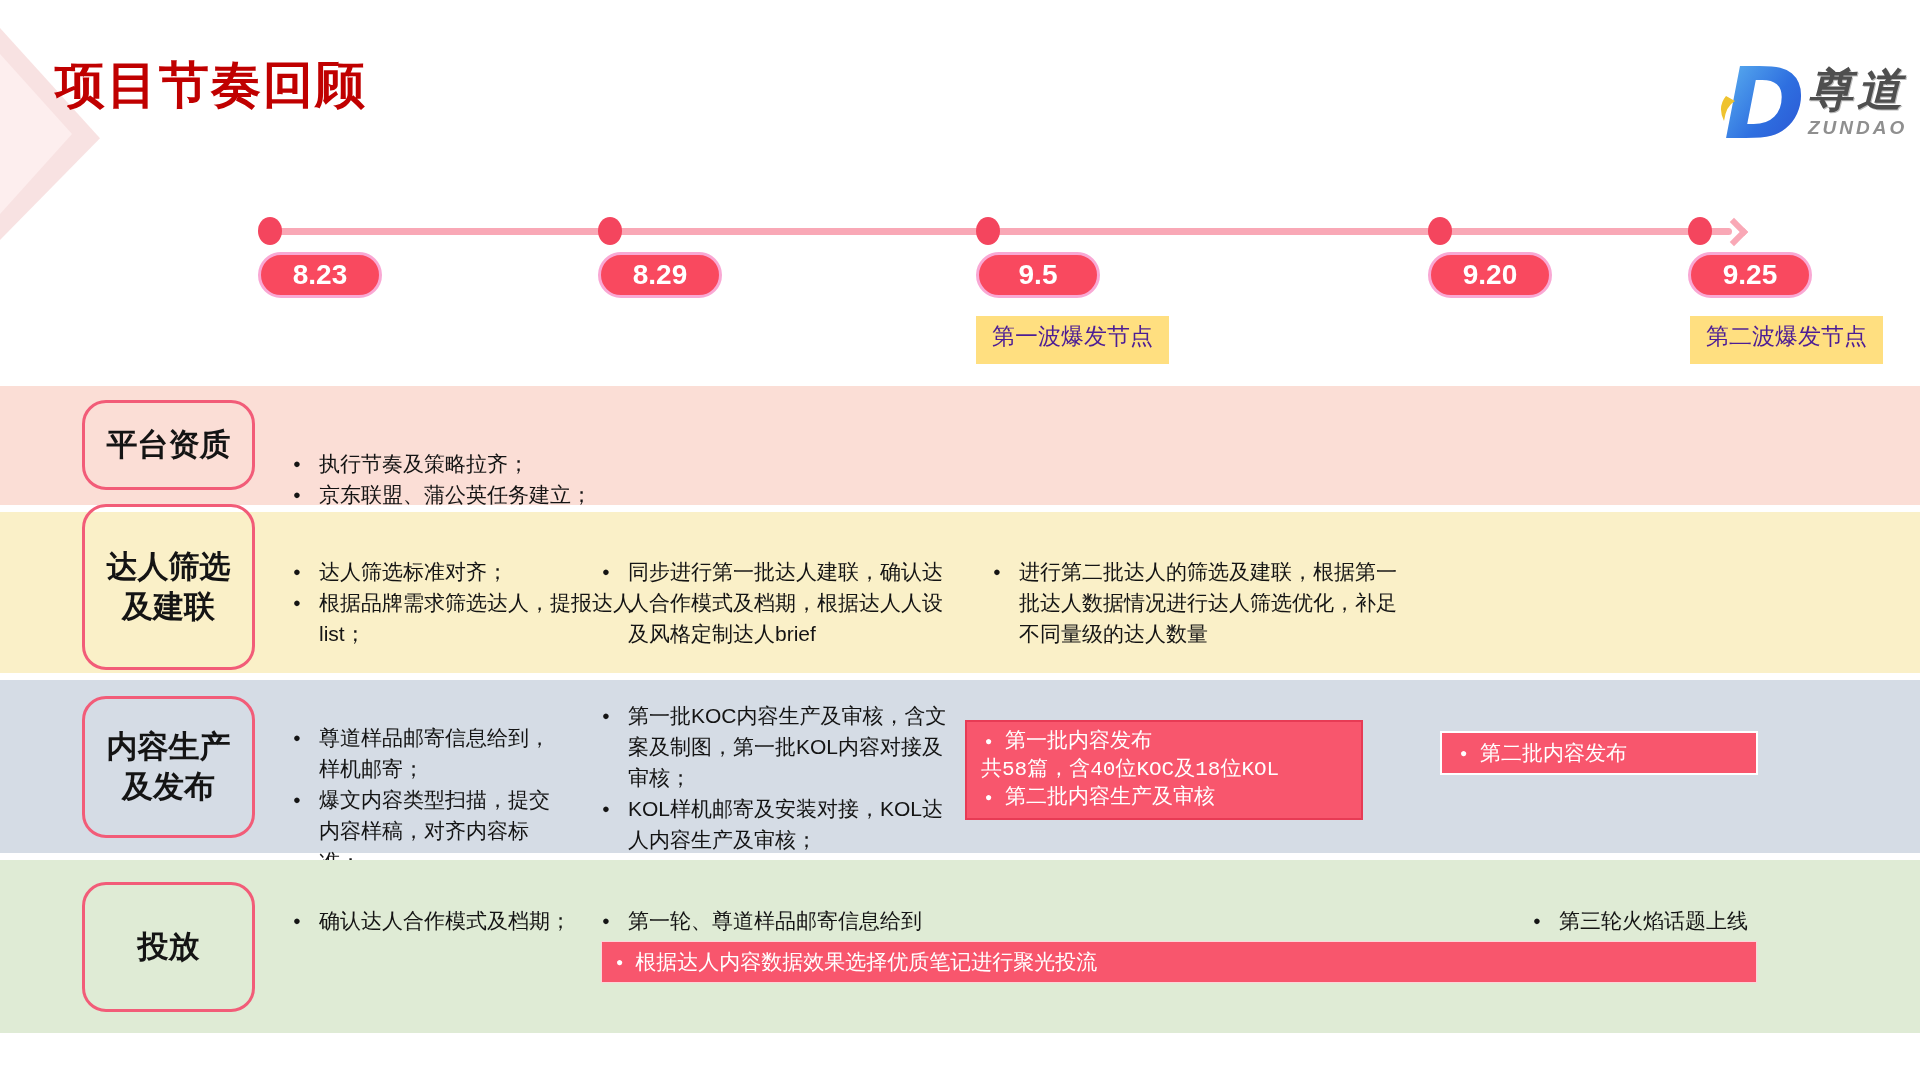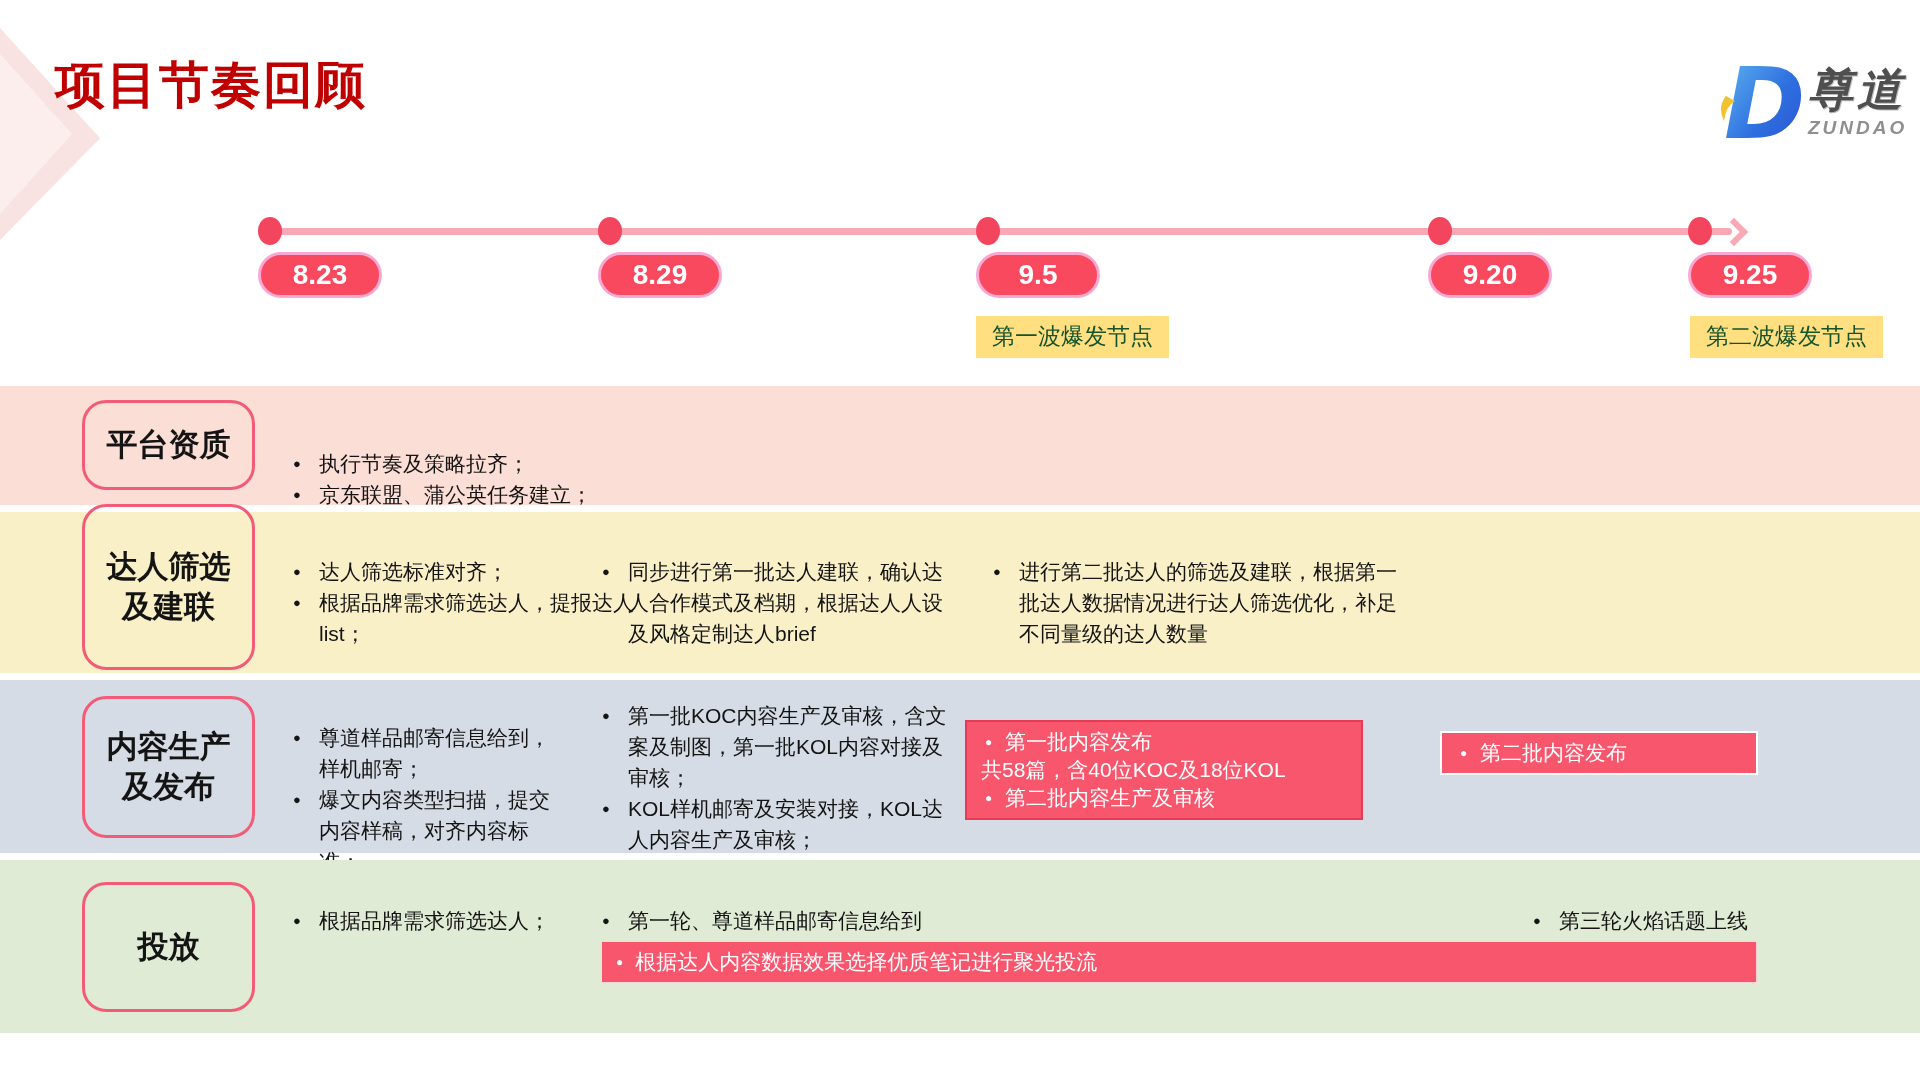--- a/index.html
+++ b/index.html
@@ -24,22 +24,22 @@
   
   .tl-line{position:absolute;left:270px;top:228px;width:1462px;height:7px;background:#f9a8b6;border-radius:4px;}
   .tl-arrow{position:absolute;left:1724px;top:222px;width:14px;height:14px;
        border-top:6px solid #f9a8b6;border-right:6px solid #f9a8b6;transform:rotate(45deg);}
   .tl-dot{position:absolute;top:217px;width:24px;height:28px;border-radius:50%;background:#f4455e;}
   .tl-pill{position:absolute;top:252px;width:124px;height:46px;box-sizing:border-box;
        background:#f9495f;border:3px solid #f9a8d4;border-radius:24px;
        color:#fff;font-size:28px;font-weight:700;text-align:center;line-height:40px;}
   .dot1,.pill1{left:258px;} .dot2,.pill2{left:598px;} .dot3,.pill3{left:976px;}
   .dot4,.pill4{left:1428px;} .dot5,.pill5{left:1688px;}
-  .tl-note{position:absolute;top:316px;height:42px;line-height:40px;padding:0 16px;
-       background:#ffdf80;color:#14532d;font-size:23px;white-space:nowrap;}
+  .tl-note{position:absolute;top:316px;height:48px;line-height:40px;padding:0 16px;
+       background:#ffdf80;color:#4c1d95;font-size:23px;white-space:nowrap;}
   .note1{left:976px;} .note2{left:1690px;}
 
   
   .band{position:absolute;left:0;width:1920px;}
   .band1{top:386px;height:119px;background:#fbded6;}
   .band2{top:512px;height:161px;background:#faf0c8;}
   .band3{top:680px;height:173px;background:#d5dce5;}
   .band4{top:860px;height:173px;background:#dfebd5;}
 
   .row-label{position:absolute;left:82px;width:173px;box-sizing:border-box;
@@ -60,21 +60,21 @@
   .r2c3{left:993px;top:556px;width:424px;}
   .r3c1{left:293px;top:722px;width:272px;}
   .r3c2{left:602px;top:700px;width:352px;}
   .r4c1{left:293px;top:905px;width:320px;}
   .r4c2{left:602px;top:905px;width:420px;}
   .r4c3{left:1533px;top:905px;width:240px;}
 
   
   .hl-box{position:absolute;box-sizing:border-box;background:#f8566d;color:#fff;
        font-size:21px;line-height:28px;padding:6px 12px;}
-  .hl-box1{left:965px;top:720px;width:398px;border:2px solid #e73b55;}
+  .hl-box1{left:965px;top:720px;width:398px;border:2px solid #e73b55;font-family:Liberation Mono, monospace;}
   .hl-box2{left:1440px;top:731px;width:318px;border:2px solid #ffffff;}
   .hl-line{position:relative;padding-left:26px;}
   .hl-line.no-dot{padding-left:2px;}
   .hl-line.with-dot::before{content:"\25CF";position:absolute;left:6px;top:0;font-size:12px;line-height:28px;}
 
   .hl-banner{position:absolute;left:601px;top:941px;width:1156px;height:42px;box-sizing:border-box;
        background:#f8566d;border:1px solid rgba(255,255,255,.75);
        color:#fff;font-size:21px;display:flex;align-items:center;padding-left:14px;white-space:nowrap;}
   .hl-banner .bdot{font-size:12px;margin-right:12px;}
 </style>
@@ -174,21 +174,21 @@
   </div>
   <div class="hl-box hl-box2">
     <div class="hl-line with-dot">第二批内容发布</div>
   </div>
 
   <div class="band band4"></div>
   <div class="row-label lbl4">
     <span>投放</span>
   </div>
   <ul class="bullets nowrap r4c1">
-    <li>根据品牌需求筛选达人；</li>
+    <li>确认达人合作模式及档期；</li>
   </ul>
   <ul class="bullets nowrap r4c2">
     <li>第一轮、尊道样品邮寄信息给到</li>
   </ul>
   <ul class="bullets nowrap r4c3">
     <li>第三轮火焰话题上线</li>
   </ul>
   <div class="hl-banner">
     <span class="bdot">●</span>
     <span>根据达人内容数据效果选择优质笔记进行聚光投流</span>

